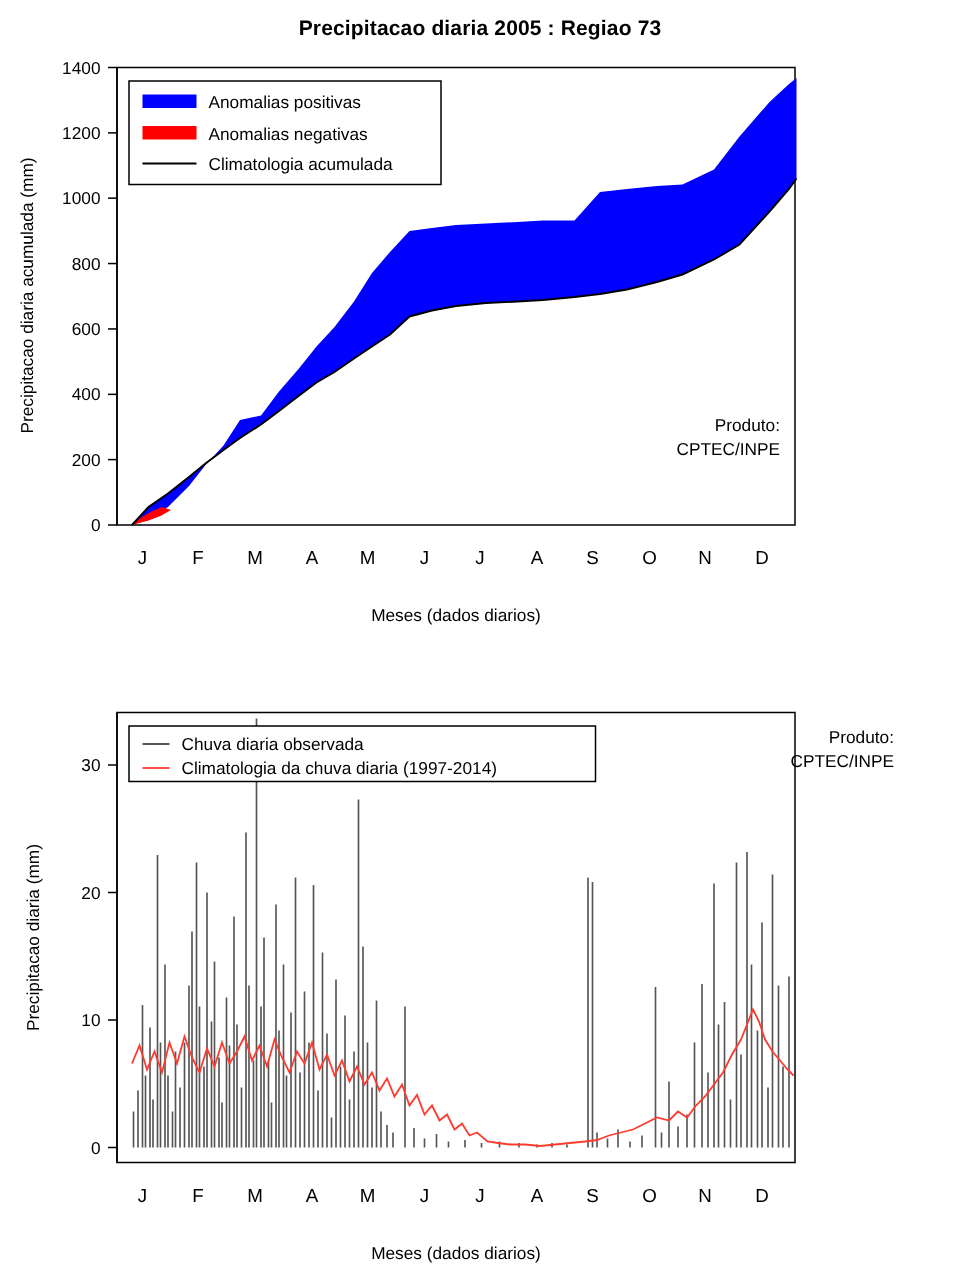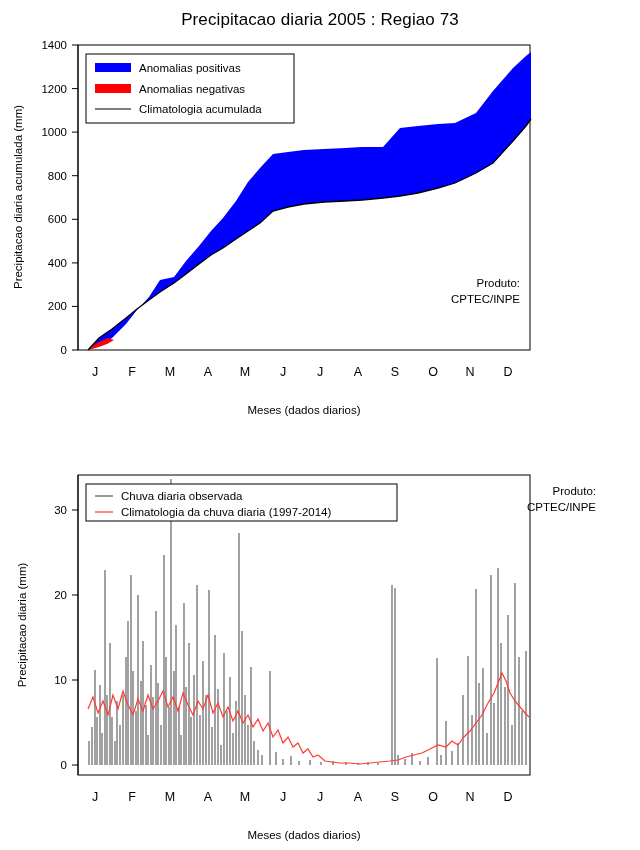--- a/index.html
+++ b/index.html
@@ -22,22 +22,22 @@
   }
   #panel-top { top: 0; height: 425px; }
   #panel-bottom { top: 425px; height: 425px; }
 
   .chart-title {
     position: absolute;
     top: 10px;
     left: 0;
     width: 640px;
     text-align: center;
-    font-size: 17px;
-    font-weight: normal;
+    font-size: 14px;
+    font-weight: bold;
     letter-spacing: 0.1px;
   }
 
   .plot-svg {
     position: absolute;
     top: 0;
     left: 0;
   }
 
   .axis-label {

